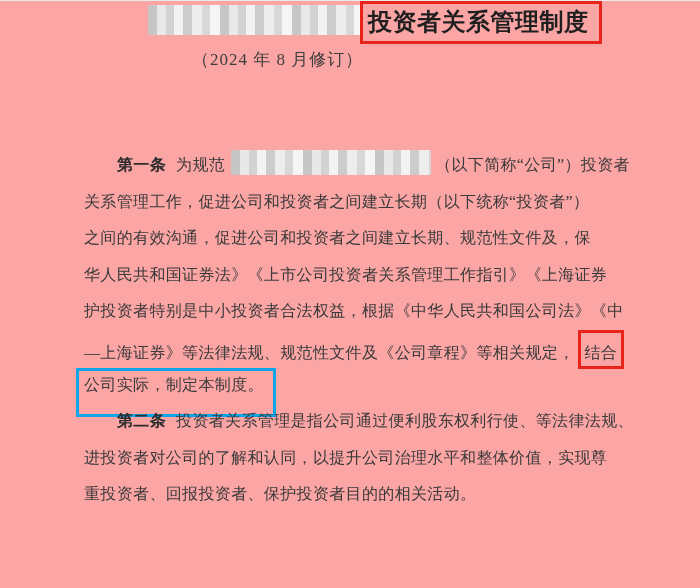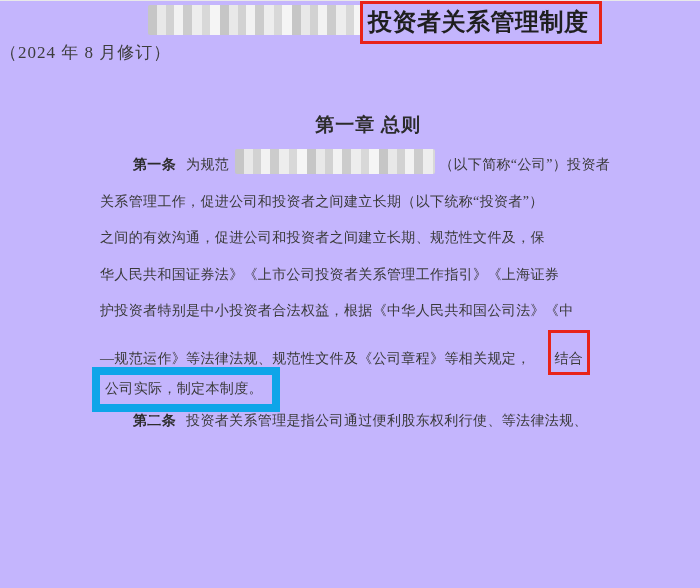--- a/index.html
+++ b/index.html
@@ -1,21 +1,21 @@
 <!DOCTYPE html>
 <html><head>
 <meta charset="utf-8">
 <style>
   * { margin: 0; padding: 0; box-sizing: border-box; }
   html, body { background: #ffffff; }
   .page {
     position: relative;
     width: 700px;
     height: 588px;
-    background: #c4b5fd;
+    background: #fca5a5;
     overflow: hidden;
     font-family: "Liberation Serif", "DejaVu Serif", serif;
     color: #3a3a3a;
     border-top: 1px solid #e9e9e9;
   }
   
   .mosaic {
     background-image:
       repeating-linear-gradient(90deg,
         #c6c6c6 0 9px, #e8e8e8 9px 18px, #d2d2d2 18px 26px,
@@ -41,98 +41,100 @@
   .title-text {
     font-family: "Liberation Sans", "DejaVu Sans", sans-serif;
     font-weight: bold;
     font-size: 24px;
     letter-spacing: 0.5px;
     color: #1f1f1f;
     white-space: nowrap;
   }
   .subtitle {
     position: absolute;
-    left: 0; top: 40px;
+    left: 0; top: 47px;
     width: 555px;
+    text-align: center;
     font-size: 17px;
     letter-spacing: 1px;
     color: #3d3d3d;
   }
   .chapter-heading {
     position: absolute;
     left: 88px; top: 111px;
     width: 560px;
     text-align: center;
     font-weight: bold;
     font-size: 19px;
     letter-spacing: 1px;
     color: #2c2c2c;
   }
   .body-block {
     position: absolute;
-    left: 100px; top: 146px;
+    left: 84px; top: 146px;
     width: 560px;
-    font-size: 14px;
+    font-size: 16px;
     line-height: 36.6px;
     letter-spacing: 0.35px;
     color: #3a3a3a;
   }
   .line { white-space: nowrap; height: 36.6px; }
   .indent { padding-left: 33px; }
   .b { font-weight: bold; color: #2c2c2c; }
   .label-gap { display: inline-block; width: 10px; }
   .inline-mosaic {
     display: inline-block;
     width: 200px; height: 25px;
     vertical-align: -5px;
     margin: 0 4px 0 6px;
   }
   .redbox-inline {
     display: inline-block;
     border: 3px solid #e8231a;
-    padding: 14px 4px 1px 4px;
-    margin-left: 17px;
+    padding: 8px 4px 1px 4px;
+    margin-left: 3px;
     line-height: 24px;
   }
   .redbox-line {
     display: inline-block;
-    border: 8px solid #0ea5e9;
-    padding: 1px 9px 2px 5px;
+    border: 3px solid #0ea5e9;
+    padding: 1px 9px 16px 5px;
     margin-left: -8px;
     line-height: 26px;
   }
 </style>
 </head>
 <body>
 
 <div class="page">
 
   <div class="mosaic header-mosaic"></div>
   <div class="title-box">
     <span class="title-text">投资者关系管理制度</span>
   </div>
 
   <div class="subtitle">（2024 年 8 月修订）</div>
 
-  <div class="chapter-heading">第一章 总则</div>
 
   <div class="body-block">
 
     <div class="line indent">
       <span class="b">第一条</span><span class="label-gap"></span><span>为规范</span><span class="mosaic inline-mosaic"></span><span>（以下简称“公司”）投资者</span>
     </div>
     <div class="line">关系管理工作，促进公司和投资者之间建立长期（以下统称“投资者”）</div>
     <div class="line">之间的有效沟通，促进公司和投资者之间建立长期、规范性文件及，保</div>
     <div class="line">华人民共和国证券法》《上市公司投资者关系管理工作指引》《上海证券</div>
     <div class="line">护投资者特别是中小投资者合法权益，根据《中华人民共和国公司法》《中</div>
     <div class="line">
-      <span>—规范运作》等法律法规、规范性文件及《公司章程》等相关规定，</span><span class="redbox-inline">结合</span>
+      <span>—上海证券》等法律法规、规范性文件及《公司章程》等相关规定，</span><span class="redbox-inline">结合</span>
     </div>
     <div class="line">
       <span class="redbox-line">公司实际，制定本制度。</span>
     </div>
 
     <div class="line indent">
       <span class="b">第二条</span><span class="label-gap"></span><span>投资者关系管理是指公司通过便利股东权利行使、等法律法规、</span>
     </div>
+    <div class="line">进投资者对公司的了解和认同，以提升公司治理水平和整体价值，实现尊</div>
+    <div class="line">重投资者、回报投资者、保护投资者目的的相关活动。</div>
 
   </div>
 </div>
 
 </body></html>

